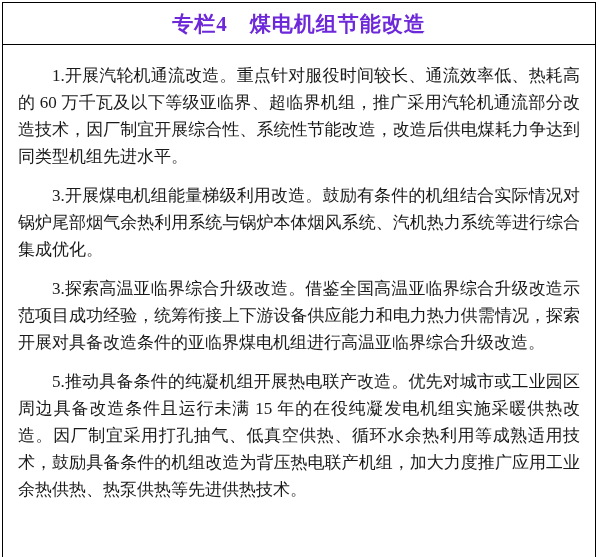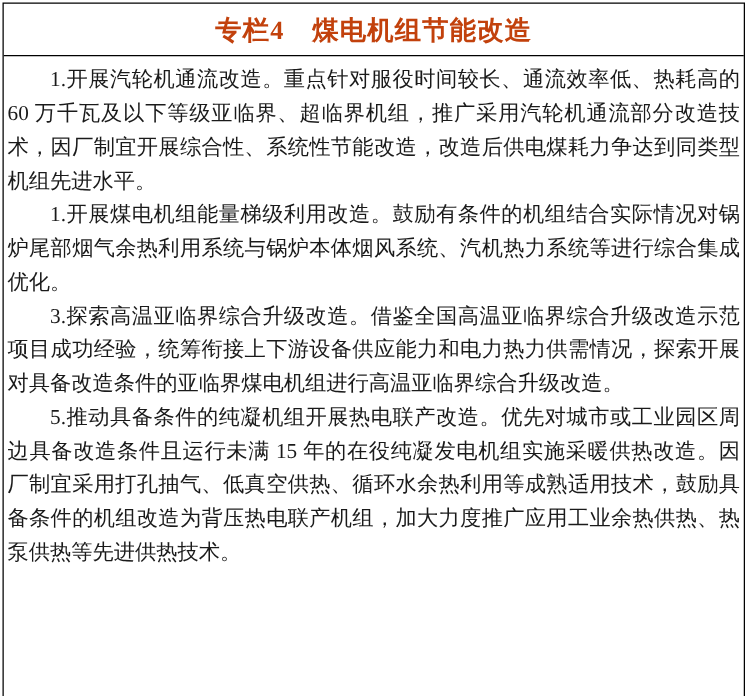--- a/index.html
+++ b/index.html
@@ -22,42 +22,42 @@
     background: #ffffff;
   }
   .box-title {
     height: 41px;
     border-bottom: 1.5px solid #000000;
     display: flex;
     align-items: center;
     justify-content: center;
     font-size: 21px;
     font-weight: bold;
-    color: #c2410c;
+    color: #6d28d9;
     letter-spacing: 1px;
     white-space: pre;
   }
   .box-body {
     padding: 5px 3px 0 3px;
     font-size: 17px;
     line-height: 27px;
     color: #1a1a1a;
     text-align: justify;
     text-justify: inter-ideograph;
   }
   .box-body p {
-    margin: 0;
+    margin: 12px;
     padding: 0;
     text-indent: 2em;
   }
 </style>
 </head>
 <body>
 
 <div class="column-box">
   <div class="box-title">专栏4　煤电机组节能改造</div>
   <div class="box-body">
     <p>1.开展汽轮机通流改造。重点针对服役时间较长、通流效率低、热耗高的 60 万千瓦及以下等级亚临界、超临界机组，推广采用汽轮机通流部分改造技术，因厂制宜开展综合性、系统性节能改造，改造后供电煤耗力争达到同类型机组先进水平。</p>
-    <p>1.开展煤电机组能量梯级利用改造。鼓励有条件的机组结合实际情况对锅炉尾部烟气余热利用系统与锅炉本体烟风系统、汽机热力系统等进行综合集成优化。</p>
+    <p>3.开展煤电机组能量梯级利用改造。鼓励有条件的机组结合实际情况对锅炉尾部烟气余热利用系统与锅炉本体烟风系统、汽机热力系统等进行综合集成优化。</p>
     <p>3.探索高温亚临界综合升级改造。借鉴全国高温亚临界综合升级改造示范项目成功经验，统筹衔接上下游设备供应能力和电力热力供需情况，探索开展对具备改造条件的亚临界煤电机组进行高温亚临界综合升级改造。</p>
     <p>5.推动具备条件的纯凝机组开展热电联产改造。优先对城市或工业园区周边具备改造条件且运行未满 15 年的在役纯凝发电机组实施采暖供热改造。因厂制宜采用打孔抽气、低真空供热、循环水余热利用等成熟适用技术，鼓励具备条件的机组改造为背压热电联产机组，加大力度推广应用工业余热供热、热泵供热等先进供热技术。</p>
   </div>
 </div>
 
 </body></html>

